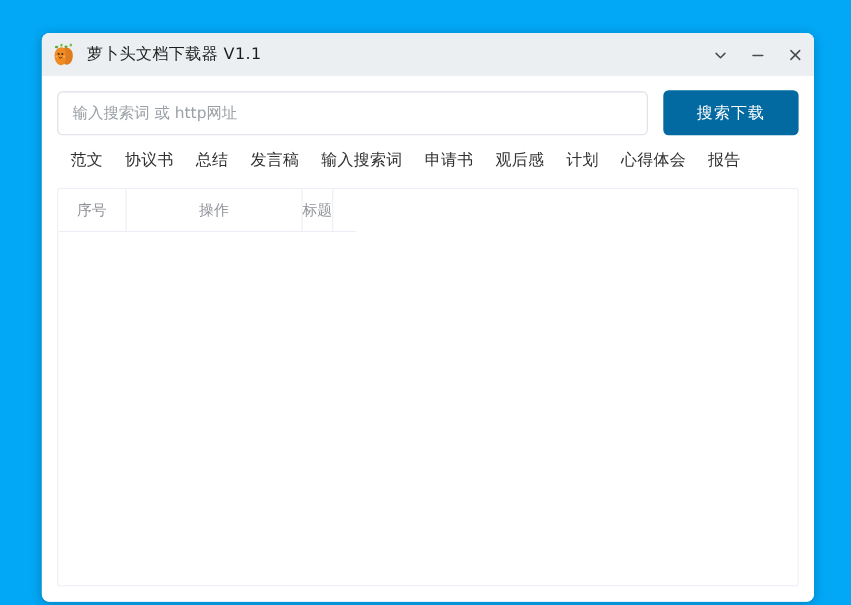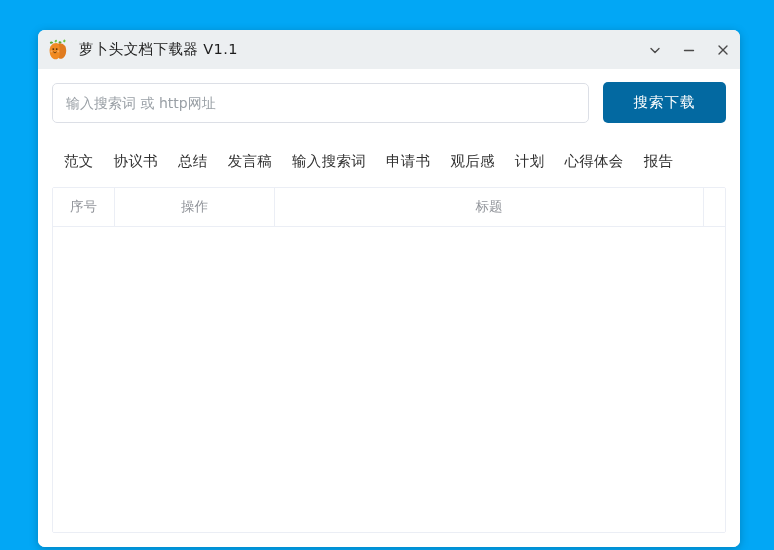--- a/index.html
+++ b/index.html
@@ -119,21 +119,21 @@
     font-size: 14.5px;
     letter-spacing: 1px;
     cursor: pointer;
     font-family: "DejaVu Sans", "Liberation Sans", sans-serif;
   }
 
   
   #tag-row {
     display: flex;
     align-items: center;
-    margin-top: 27px;
+    margin-top: 11px;
     padding-left: 2px;
     gap: 0px;
     white-space: nowrap;
     text-align: center;
   }
 
   .tag-item {
     font-size: 14.5px;
     color: #303030;
     cursor: pointer;
@@ -144,21 +144,21 @@
 
   
   #result-table {
     margin-top: 14px;
     margin-bottom: 14px;
     flex: 1;
     border: 1px solid #ebeef5;
     border-radius: 2px;
     background: #ffffff;
     display: flex;
-    flex-direction: column;
+    flex-direction: row;
     overflow: hidden;
   }
 
   #table-head {
     display: flex;
     height: 39px;
     min-height: 39px;
     border-bottom: 1px solid #ebeef5;
     background: #ffffff;
   }

